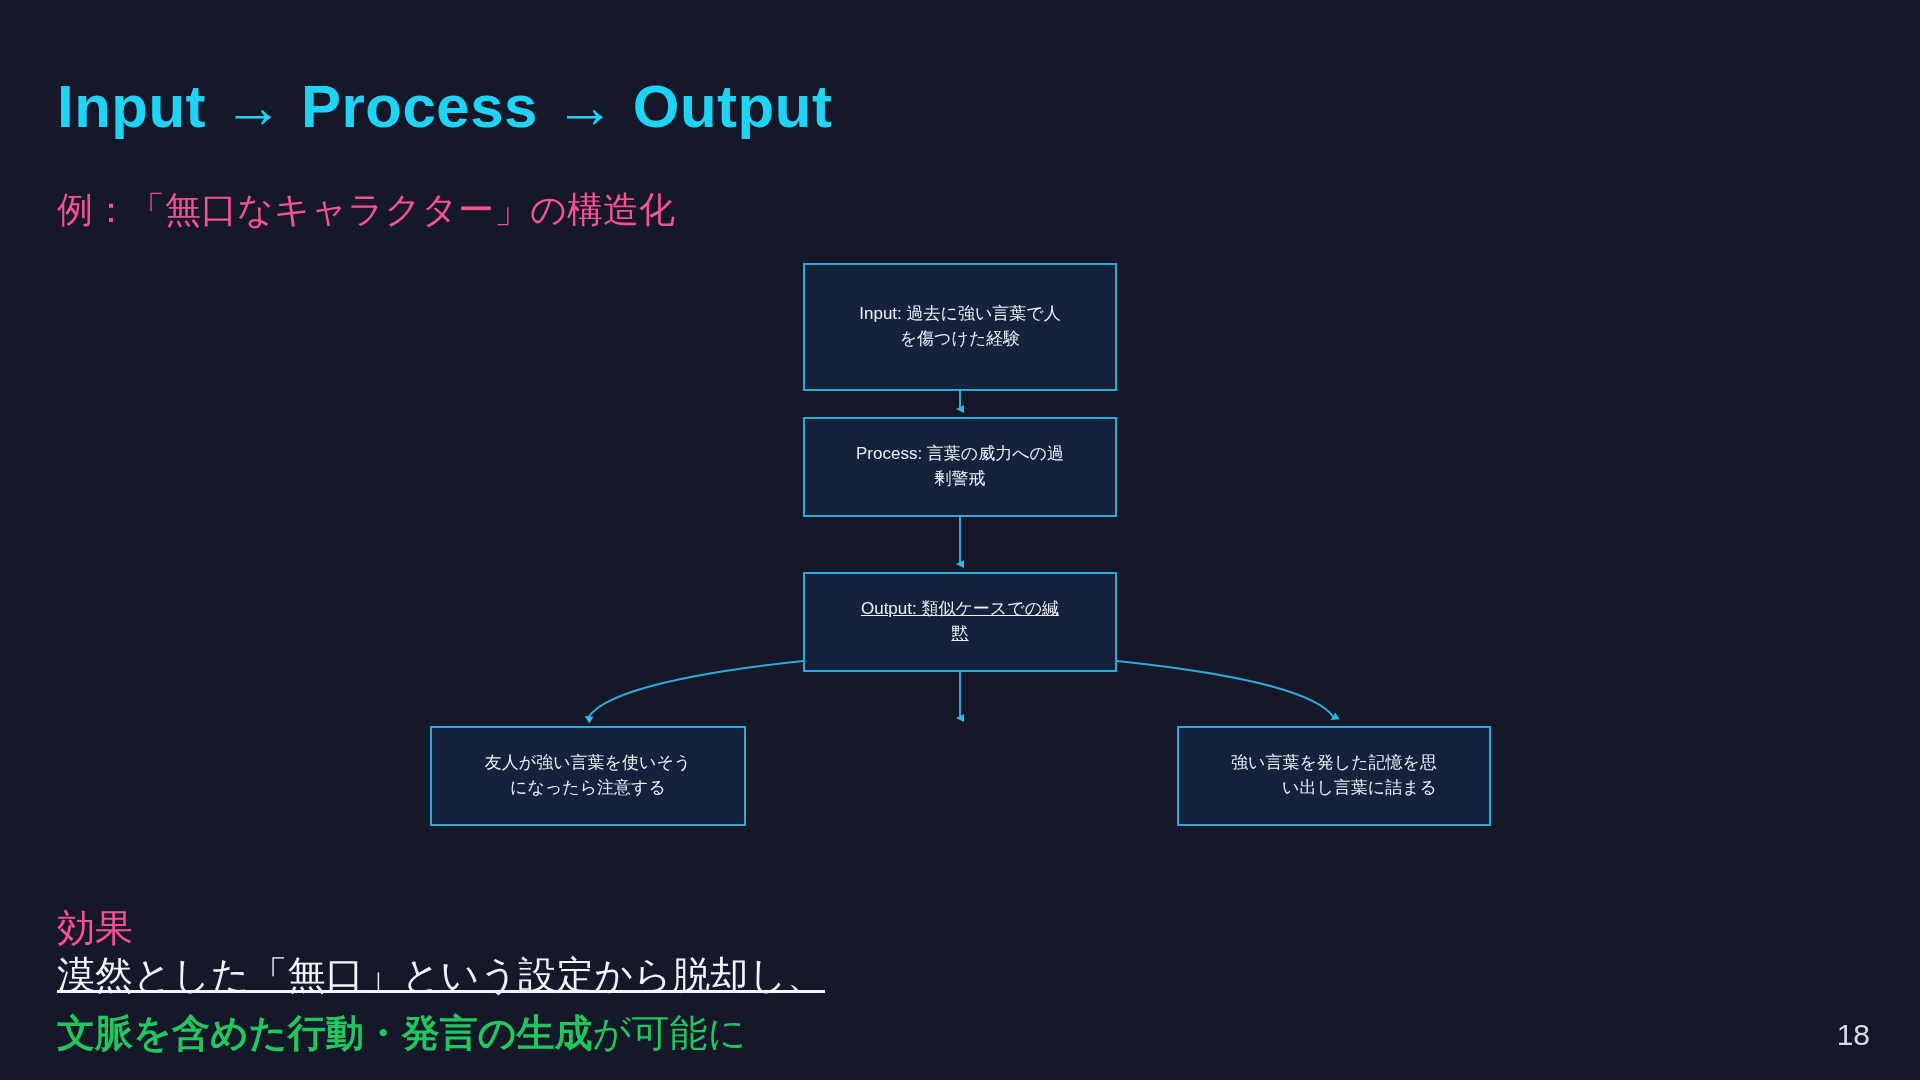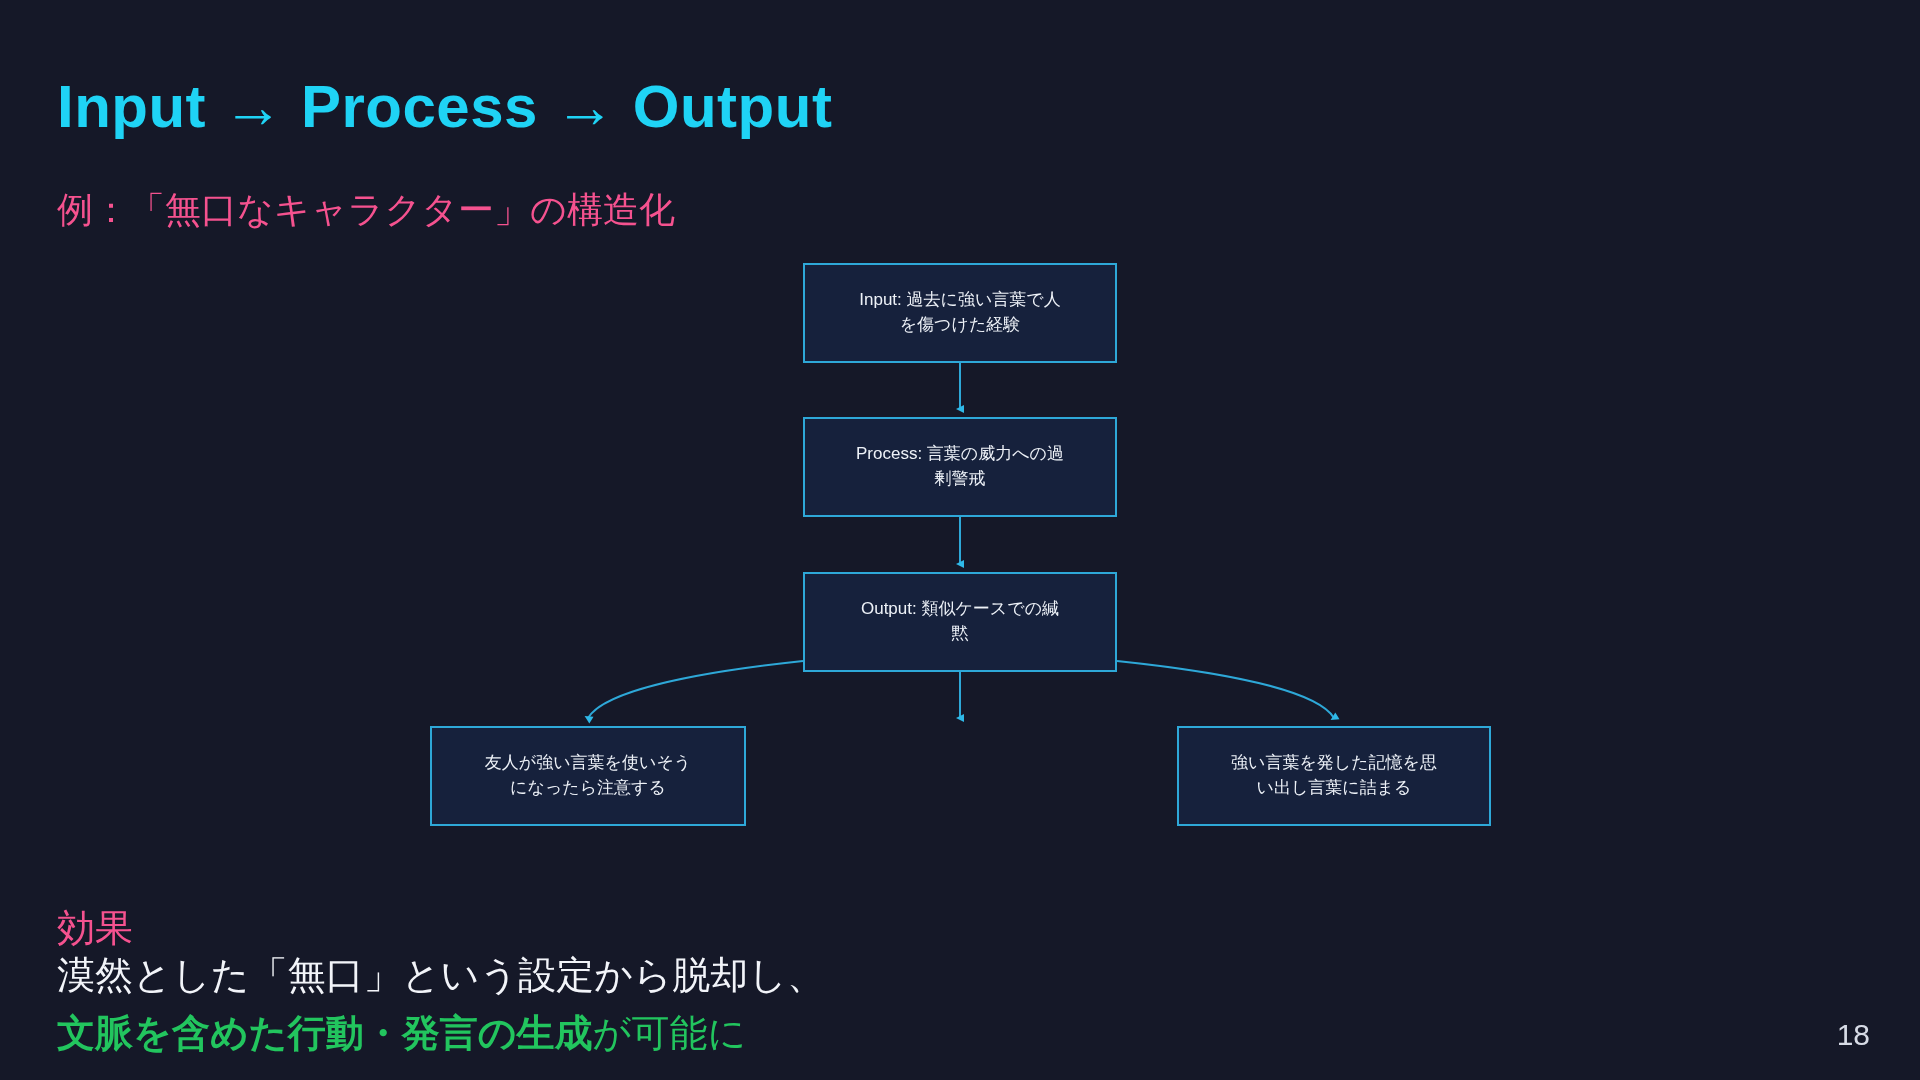--- a/index.html
+++ b/index.html
@@ -49,41 +49,42 @@
     align-items:center;
     justify-content:center;
     text-align:center;
     color:#eef2f8;
     font-size:17px;
     line-height:1.45;
     padding:6px 12px;
   }
   .node span { display:block; }
 
-  #node-input   { left:803px;  top:263px; width:314px;  height:100px; }
+  #node-input   { left:803px;  top:263px; width:314px;  height:128px; }
   #node-process { left:803px;  top:417px; width:314px;  height:100px; }
-  #node-output  { left:803px;  top:572px; width:314px;  height:100px; }
+  #node-output  { left:803px;  top:572px; width:314px;  height:100px;text-decoration:underline; }
   #node-out-1   { left:430px;  top:726px; width:316px;  height:100px; }
   #node-out-2   { left:803px;  top:726px; width:314px;  height:100px; }
-  #node-out-3   { left:1177px; top:726px; width:314px;  height:100px; }
+  #node-out-3   { left:1177px; top:726px; width:314px;  height:100px;text-align:right; }
 
   
   .effect-heading {
     position:absolute;
     left:57px; top:903px;
     font-size:38px;
     font-weight:normal;
     color:#f5528f;
   }
   .body-line-1 {
     position:absolute;
     left:57px; top:950px;
     font-size:38px;
     color:#f2f4f9;
     white-space:nowrap;
+    text-decoration:underline;
   }
   .body-line-2 {
     position:absolute;
     left:57px; top:1008px;
     font-size:38px;
     color:#22c55e;
     white-space:nowrap;
   }
   .body-line-2 .strong { font-weight:bold; }
 

